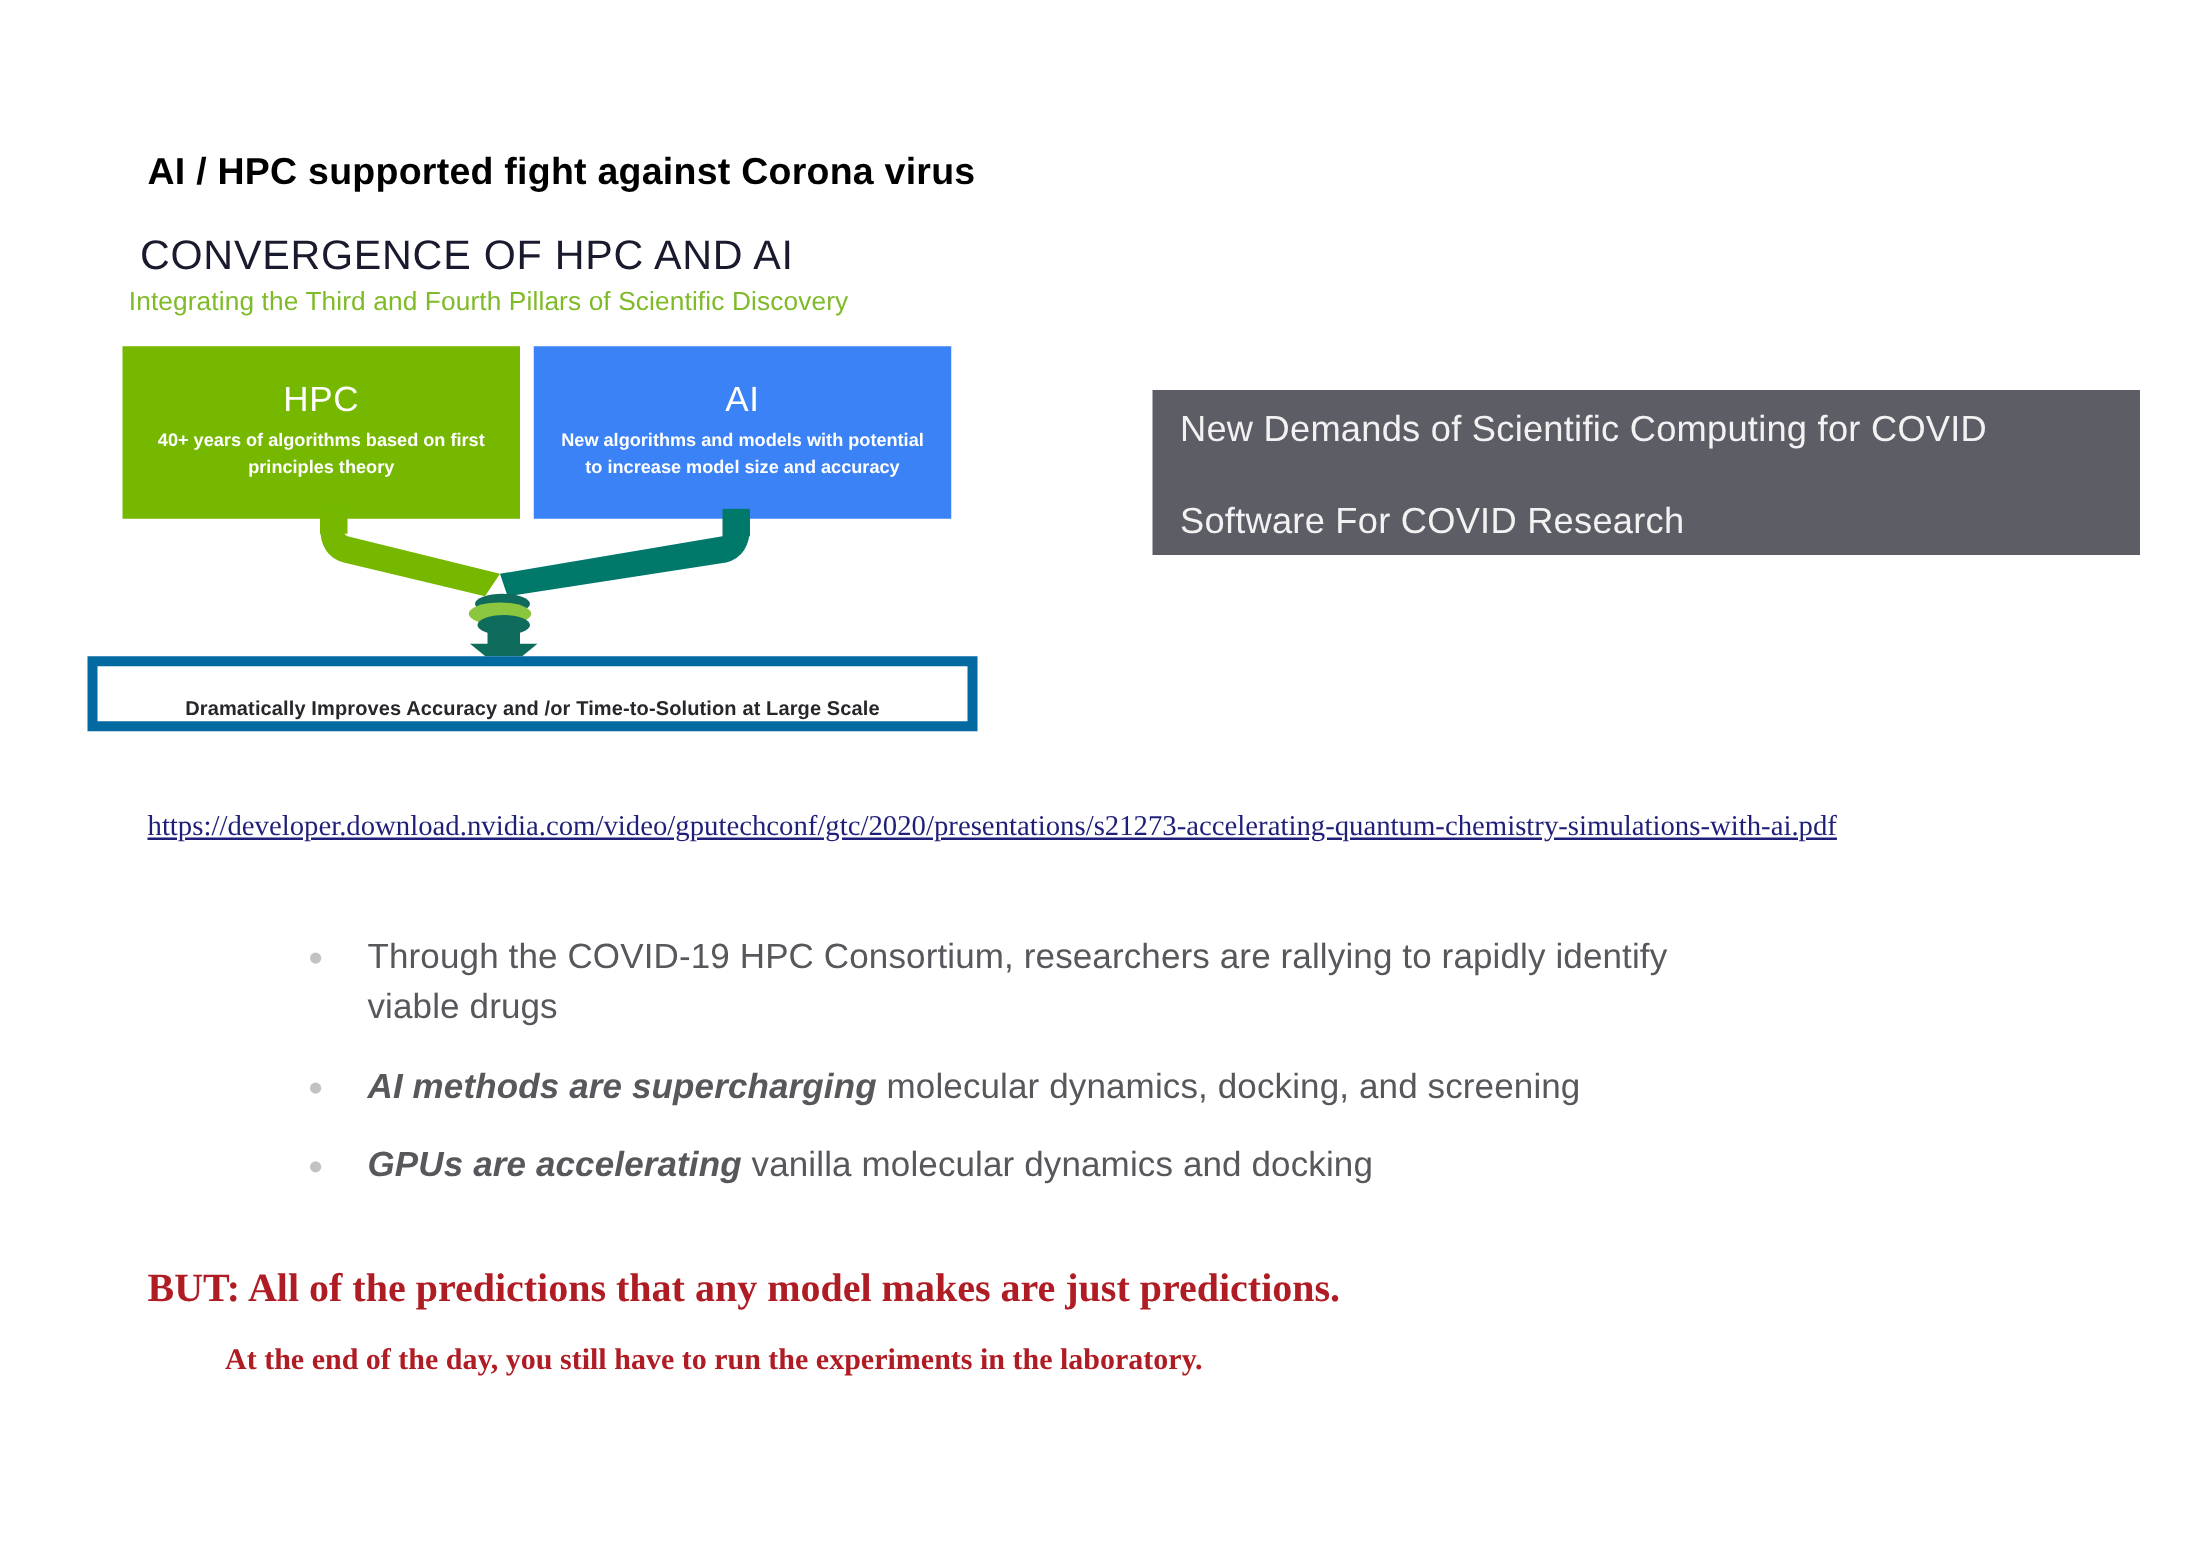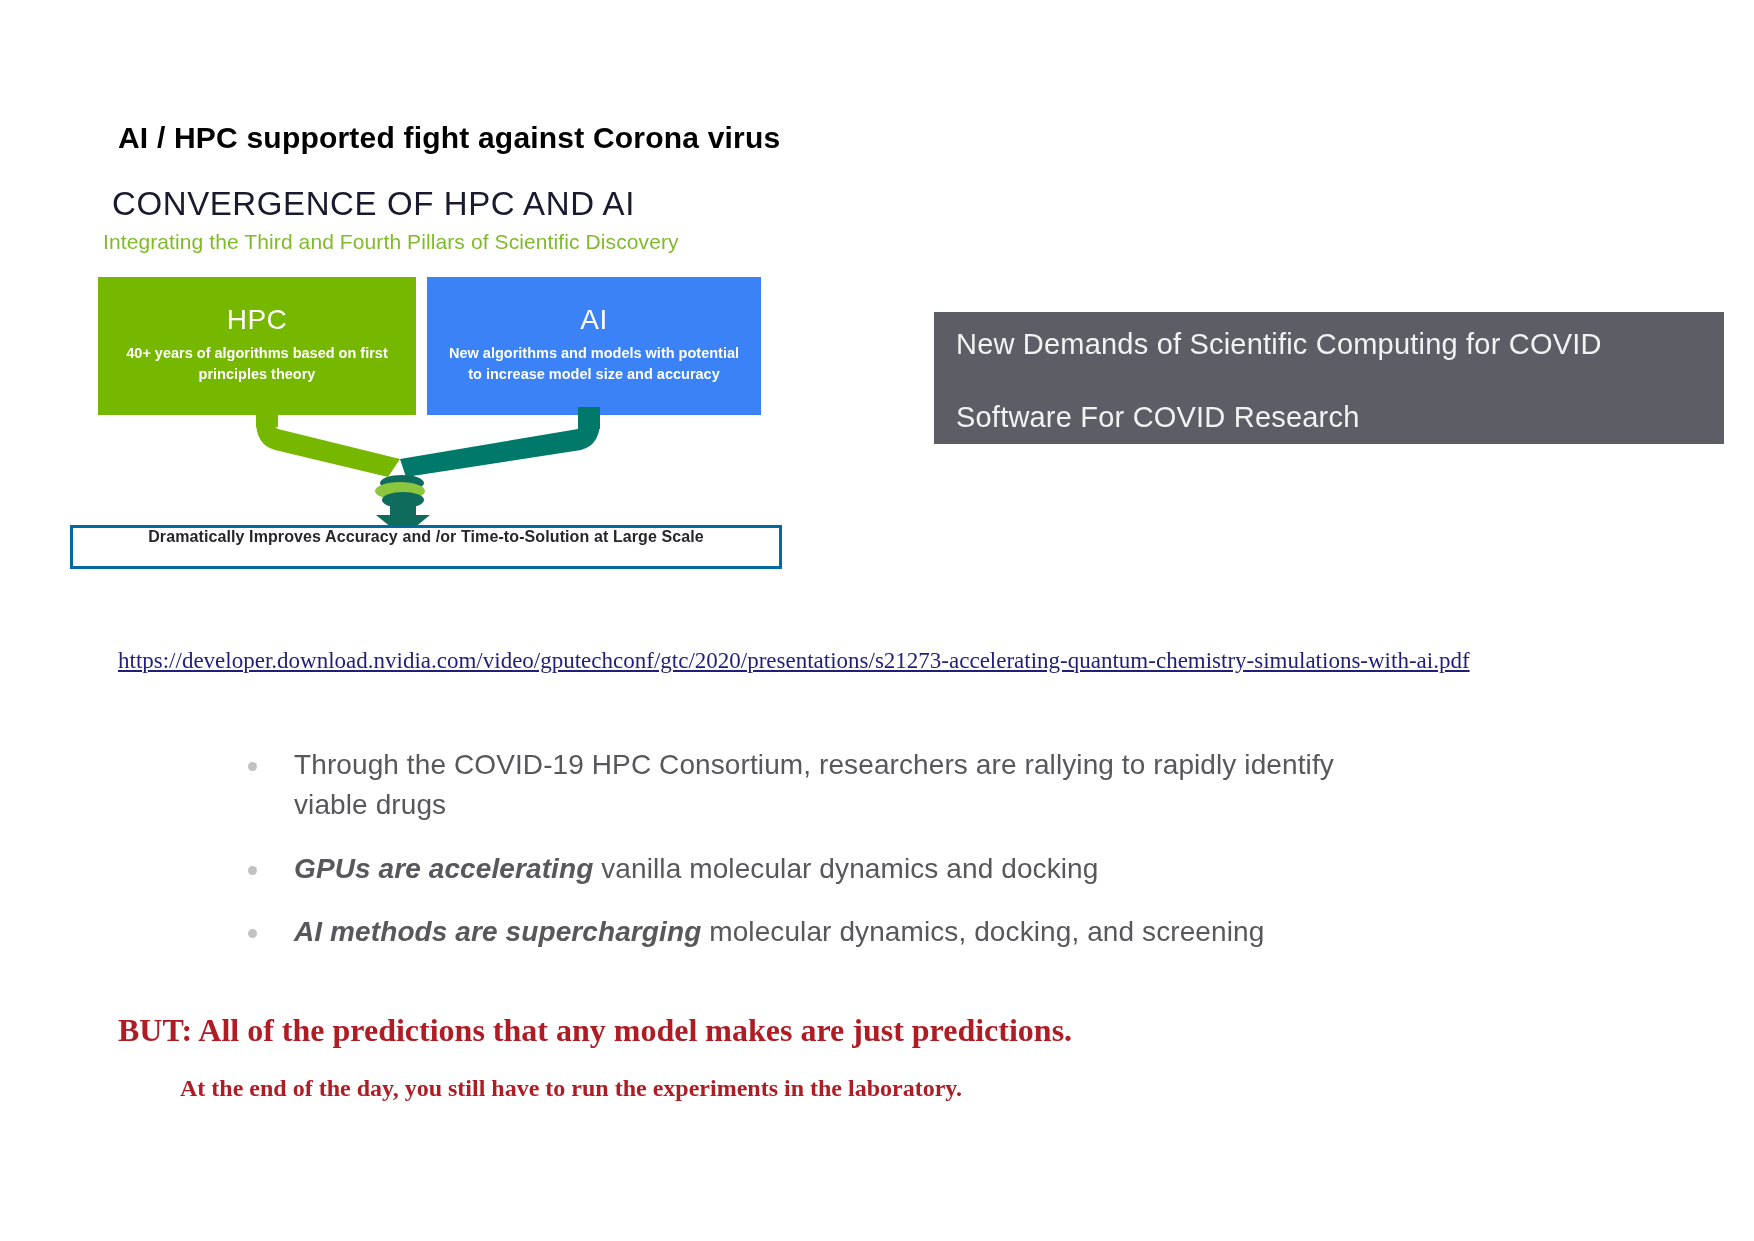--- a/index.html
+++ b/index.html
@@ -96,46 +96,45 @@
     width: 800px;
     height: 132px;
   }
 
   
   #outcome-box {
     position: absolute;
     left: 0px;
     top: 340px;
     width: 712px;
-    height: 44px;
-    border: 3px solid #0369a1;
+    height: 60px;
+    border: 8px solid #0369a1;
     box-sizing: border-box;
     display: flex;
-    align-items: flex-start;
+    align-items: flex-end;
     justify-content: center;
     background: #ffffff;
   }
   #outcome-text {
     font-size: 16px;
     font-weight: bold;
     color: #26262b;
     letter-spacing: 0.1px;
   }
 
   
   #covid-box {
     position: absolute;
     left: 922px;
     top: 312px;
     width: 790px;
     height: 132px;
     background: #5d5d66;
     box-sizing: border-box;
     padding: 18px 22px 0 22px;
-    margin-left: 12px;
   }
   .covid-line {
     color: #f2f2f2;
     font-size: 29px;
     font-weight: 400;
     line-height: 1.0;
     letter-spacing: 0.2px;
     white-space: nowrap;
   }
   #covid-line-2 { margin-top: 44px; }
@@ -260,28 +259,28 @@
   <div class="bullet-row">
     <span class="bullet-dot"></span>
     <div class="bullet-text">
       <span class="bullet-em"></span><span>Through the COVID-19 HPC Consortium, researchers are rallying to rapidly identify viable drugs</span>
     </div>
   </div>
 
   <div class="bullet-row">
     <span class="bullet-dot"></span>
     <div class="bullet-text">
-      <span class="bullet-em">GPUs are accelerating</span><span> vanilla molecular dynamics and docking</span>
+      <span class="bullet-em">AI methods are supercharging</span><span> molecular dynamics, docking, and screening</span>
     </div>
   </div>
 
   <div class="bullet-row">
     <span class="bullet-dot"></span>
     <div class="bullet-text">
-      <span class="bullet-em">AI methods are supercharging</span><span> molecular dynamics, docking, and screening</span>
+      <span class="bullet-em">GPUs are accelerating</span><span> vanilla molecular dynamics and docking</span>
     </div>
   </div>
 </div>
 
 <div id="caveat">
   <div id="caveat-line-1">BUT:  All of the predictions that any model makes are just predictions.</div>
   <div id="caveat-line-2">At the end of the day, you still have to run the experiments in the laboratory.</div>
 </div>
 
 </body></html>

